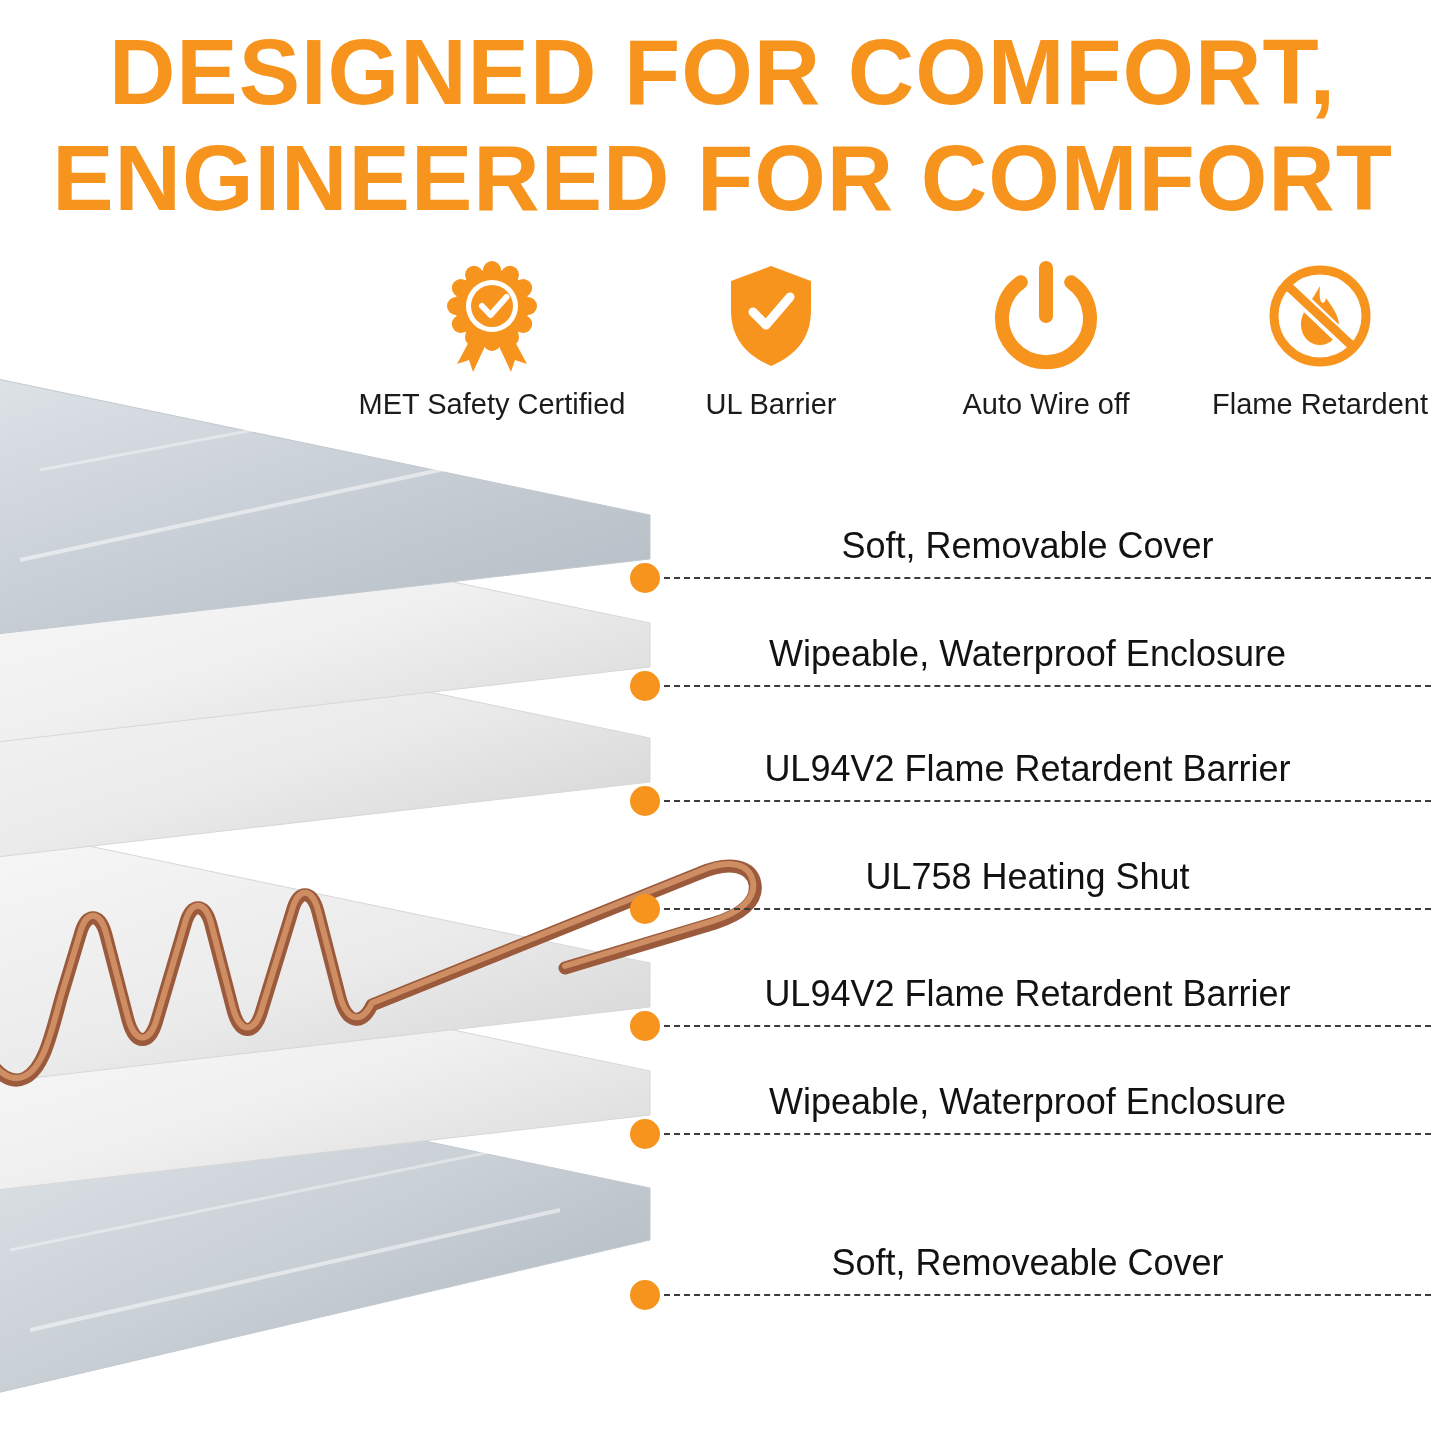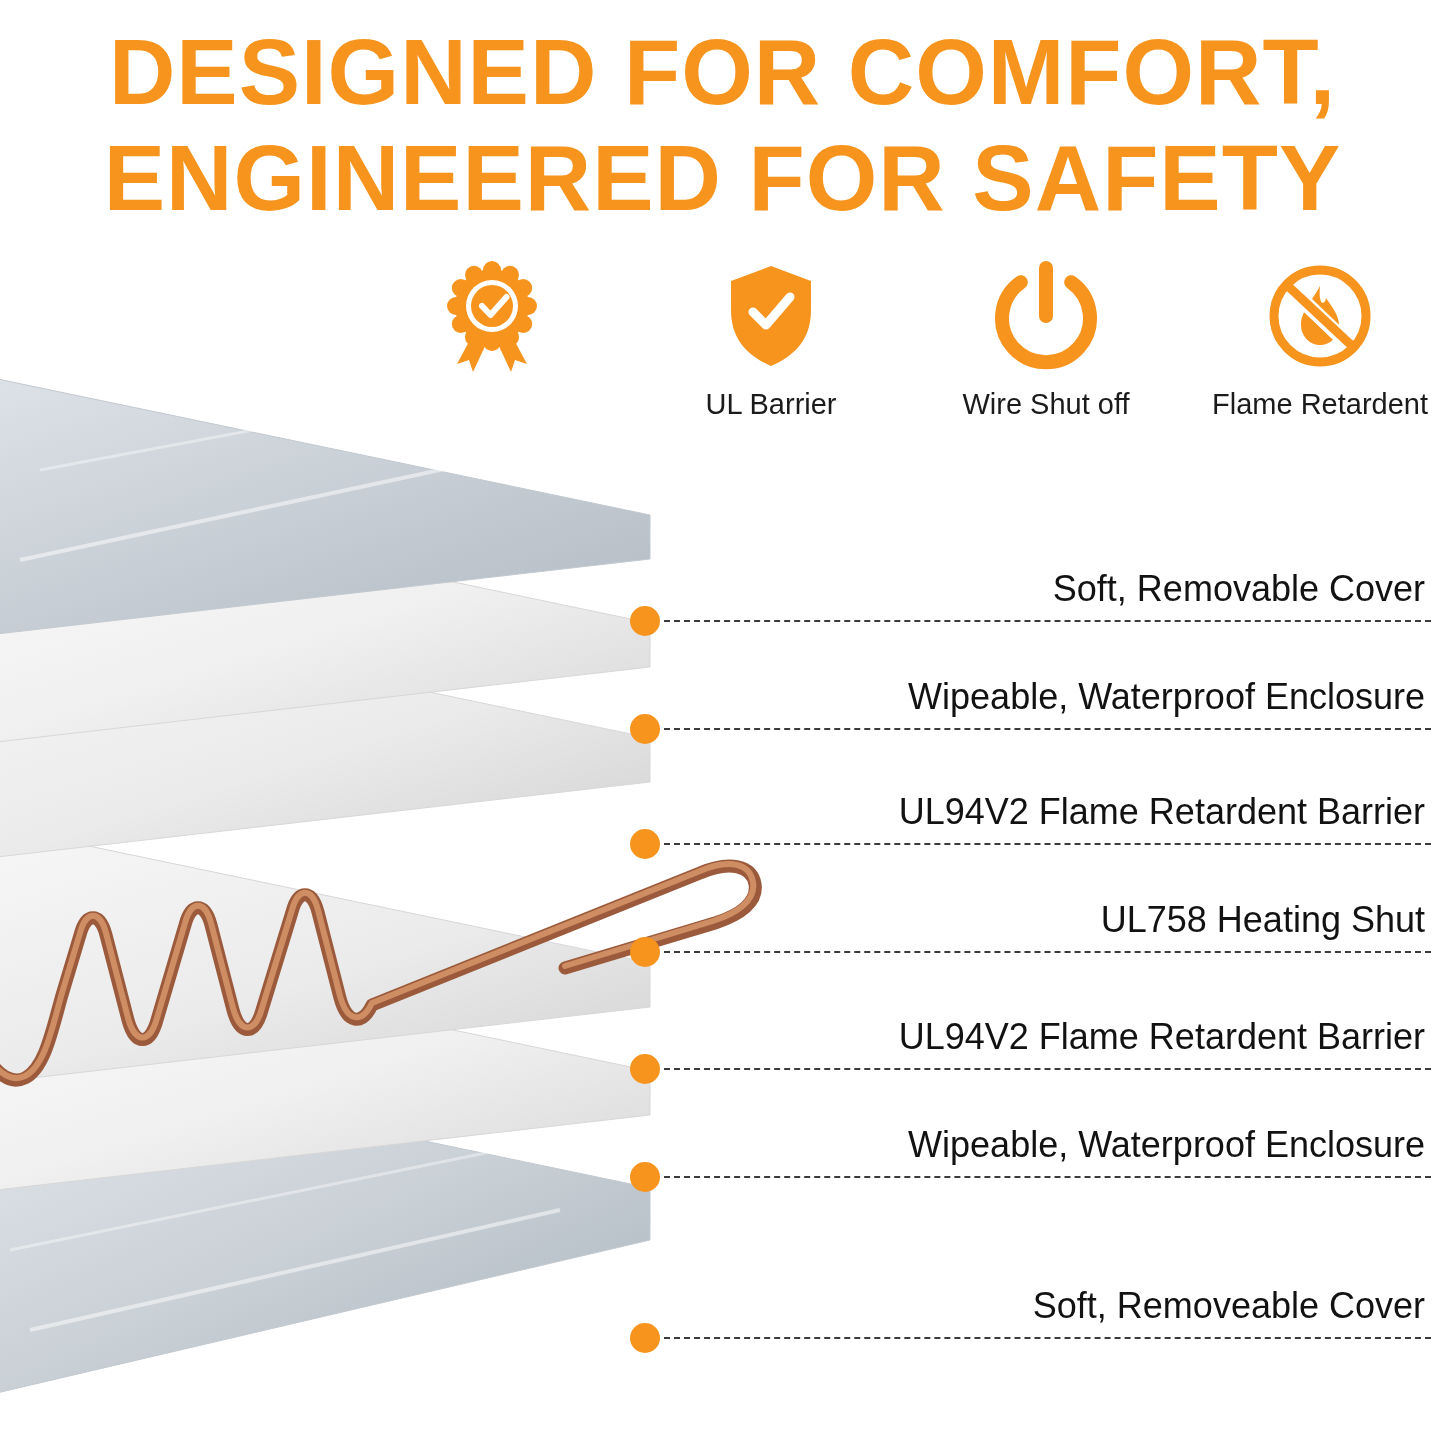--- a/index.html
+++ b/index.html
@@ -22,38 +22,38 @@
   }
   .badge .icon { display:inline-block; width:120px; height:122px; }
   .badge .blabel { margin-top:8px; font-size:29px; color:#1b1b1b; }
   .accent-fill { fill:var(--accent); }
   .accent-stroke { stroke:var(--accent); }
   
   .layers-art { position:absolute; left:0; top:0; z-index:1; }
   
   .row { position:absolute; left:630px; right:14px; z-index:2; }
   .row .lbl {
-    text-align:right; font-size:36px; color:#121212; padding-right:6px;
-    line-height:42px; white-space:nowrap;margin-top:43px;
+    text-align:center; font-size:36px; color:#121212; padding-right:6px;
+    line-height:42px; white-space:nowrap;
   }
   .row .line { position:relative; margin-top:10px; height:2px; }
   .row .dash { position:absolute; left:34px; right:0; top:0; border-top:2px dashed #3b3b3b; }
   .row .dot {
     position:absolute; left:0; top:-14px; width:30px; height:30px;
     border-radius:50%; background:var(--accent);
   }
 </style>
 </head>
 <body>
 
 <div class="page">
 
   <div class="title">
     <div>DESIGNED FOR COMFORT,</div>
-    <div>ENGINEERED FOR SAFETY</div>
+    <div>ENGINEERED FOR COMFORT</div>
   </div>
 
   <div class="badge" style="left:492px;">
     <span class="icon">
       <svg width="120" height="122" viewBox="0 0 120 122">
         <g class="accent-fill">
           <circle cx="96" cy="52" r="9"></circle>
             <circle cx="91.2" cy="70" r="9"></circle>
             <circle cx="78" cy="83.2" r="9"></circle>
           <circle cx="60" cy="88" r="9"></circle>
@@ -67,40 +67,41 @@
             <circle cx="91.2" cy="34" r="9"></circle>
           <circle cx="60" cy="52" r="37"></circle>
           <polygon points="40,82 25,110 37,106 41,118 55,88"></polygon>
           <polygon points="65,88 79,118 83,106 95,110 80,82"></polygon>
         </g>
         <circle cx="60" cy="52" r="26" fill="#ffffff"></circle>
         <circle cx="60" cy="52" r="21" class="accent-fill"></circle>
         <path d="M50 52 l 8.5 9 l 16 -18" fill="none" stroke="#ffffff" stroke-width="6" stroke-linecap="round" stroke-linejoin="round"></path>
       </svg>
     </span>
+    <div class="blabel">MET Safety Certified</div>
   </div>
 
   <div class="badge" style="left:771px;">
     <span class="icon">
       <svg width="120" height="122" viewBox="0 0 120 122">
         <path class="accent-fill" d="M60 12 L100 27 V56 C100 86 83 102 60 112 C37 102 20 86 20 56 V27 Z"></path>
         <path d="M42 58 l 13 13 l 24 -28" fill="none" stroke="#ffffff" stroke-width="9" stroke-linecap="round" stroke-linejoin="round"></path>
       </svg>
     </span>
     <div class="blabel">UL Barrier</div>
   </div>
 
   <div class="badge" style="left:1046px;">
     <span class="icon">
       <svg width="120" height="122" viewBox="0 0 120 122">
         <path d="M 85.2 28.2 A 44 44 0 1 1 34.8 28.2" fill="none" class="accent-stroke" stroke-width="14" stroke-linecap="round"></path>
         <line x1="60" y1="14" x2="60" y2="62" class="accent-stroke" stroke-width="14" stroke-linecap="round"></line>
       </svg>
     </span>
-    <div class="blabel">Wire Shut off</div>
+    <div class="blabel">Auto Wire off</div>
   </div>
 
   <div class="badge" style="left:1320px;">
     <span class="icon">
       <svg width="120" height="122" viewBox="0 0 120 122">
         <circle cx="60" cy="62" r="46" fill="none" class="accent-stroke" stroke-width="9"></circle>
         <path class="accent-fill" d="M60 32 C50 50 41 58 41 71 A19 20 0 0 0 79 71 C79 62 73 54 66 44 C65 51 58 53 60 32 Z"></path>
         <line x1="38" y1="42" x2="82" y2="84" stroke="#ffffff" stroke-width="15" stroke-linecap="round"></line>
         <line x1="29" y1="33" x2="91" y2="91" class="accent-stroke" stroke-width="9" stroke-linecap="round"></line>
       </svg>

